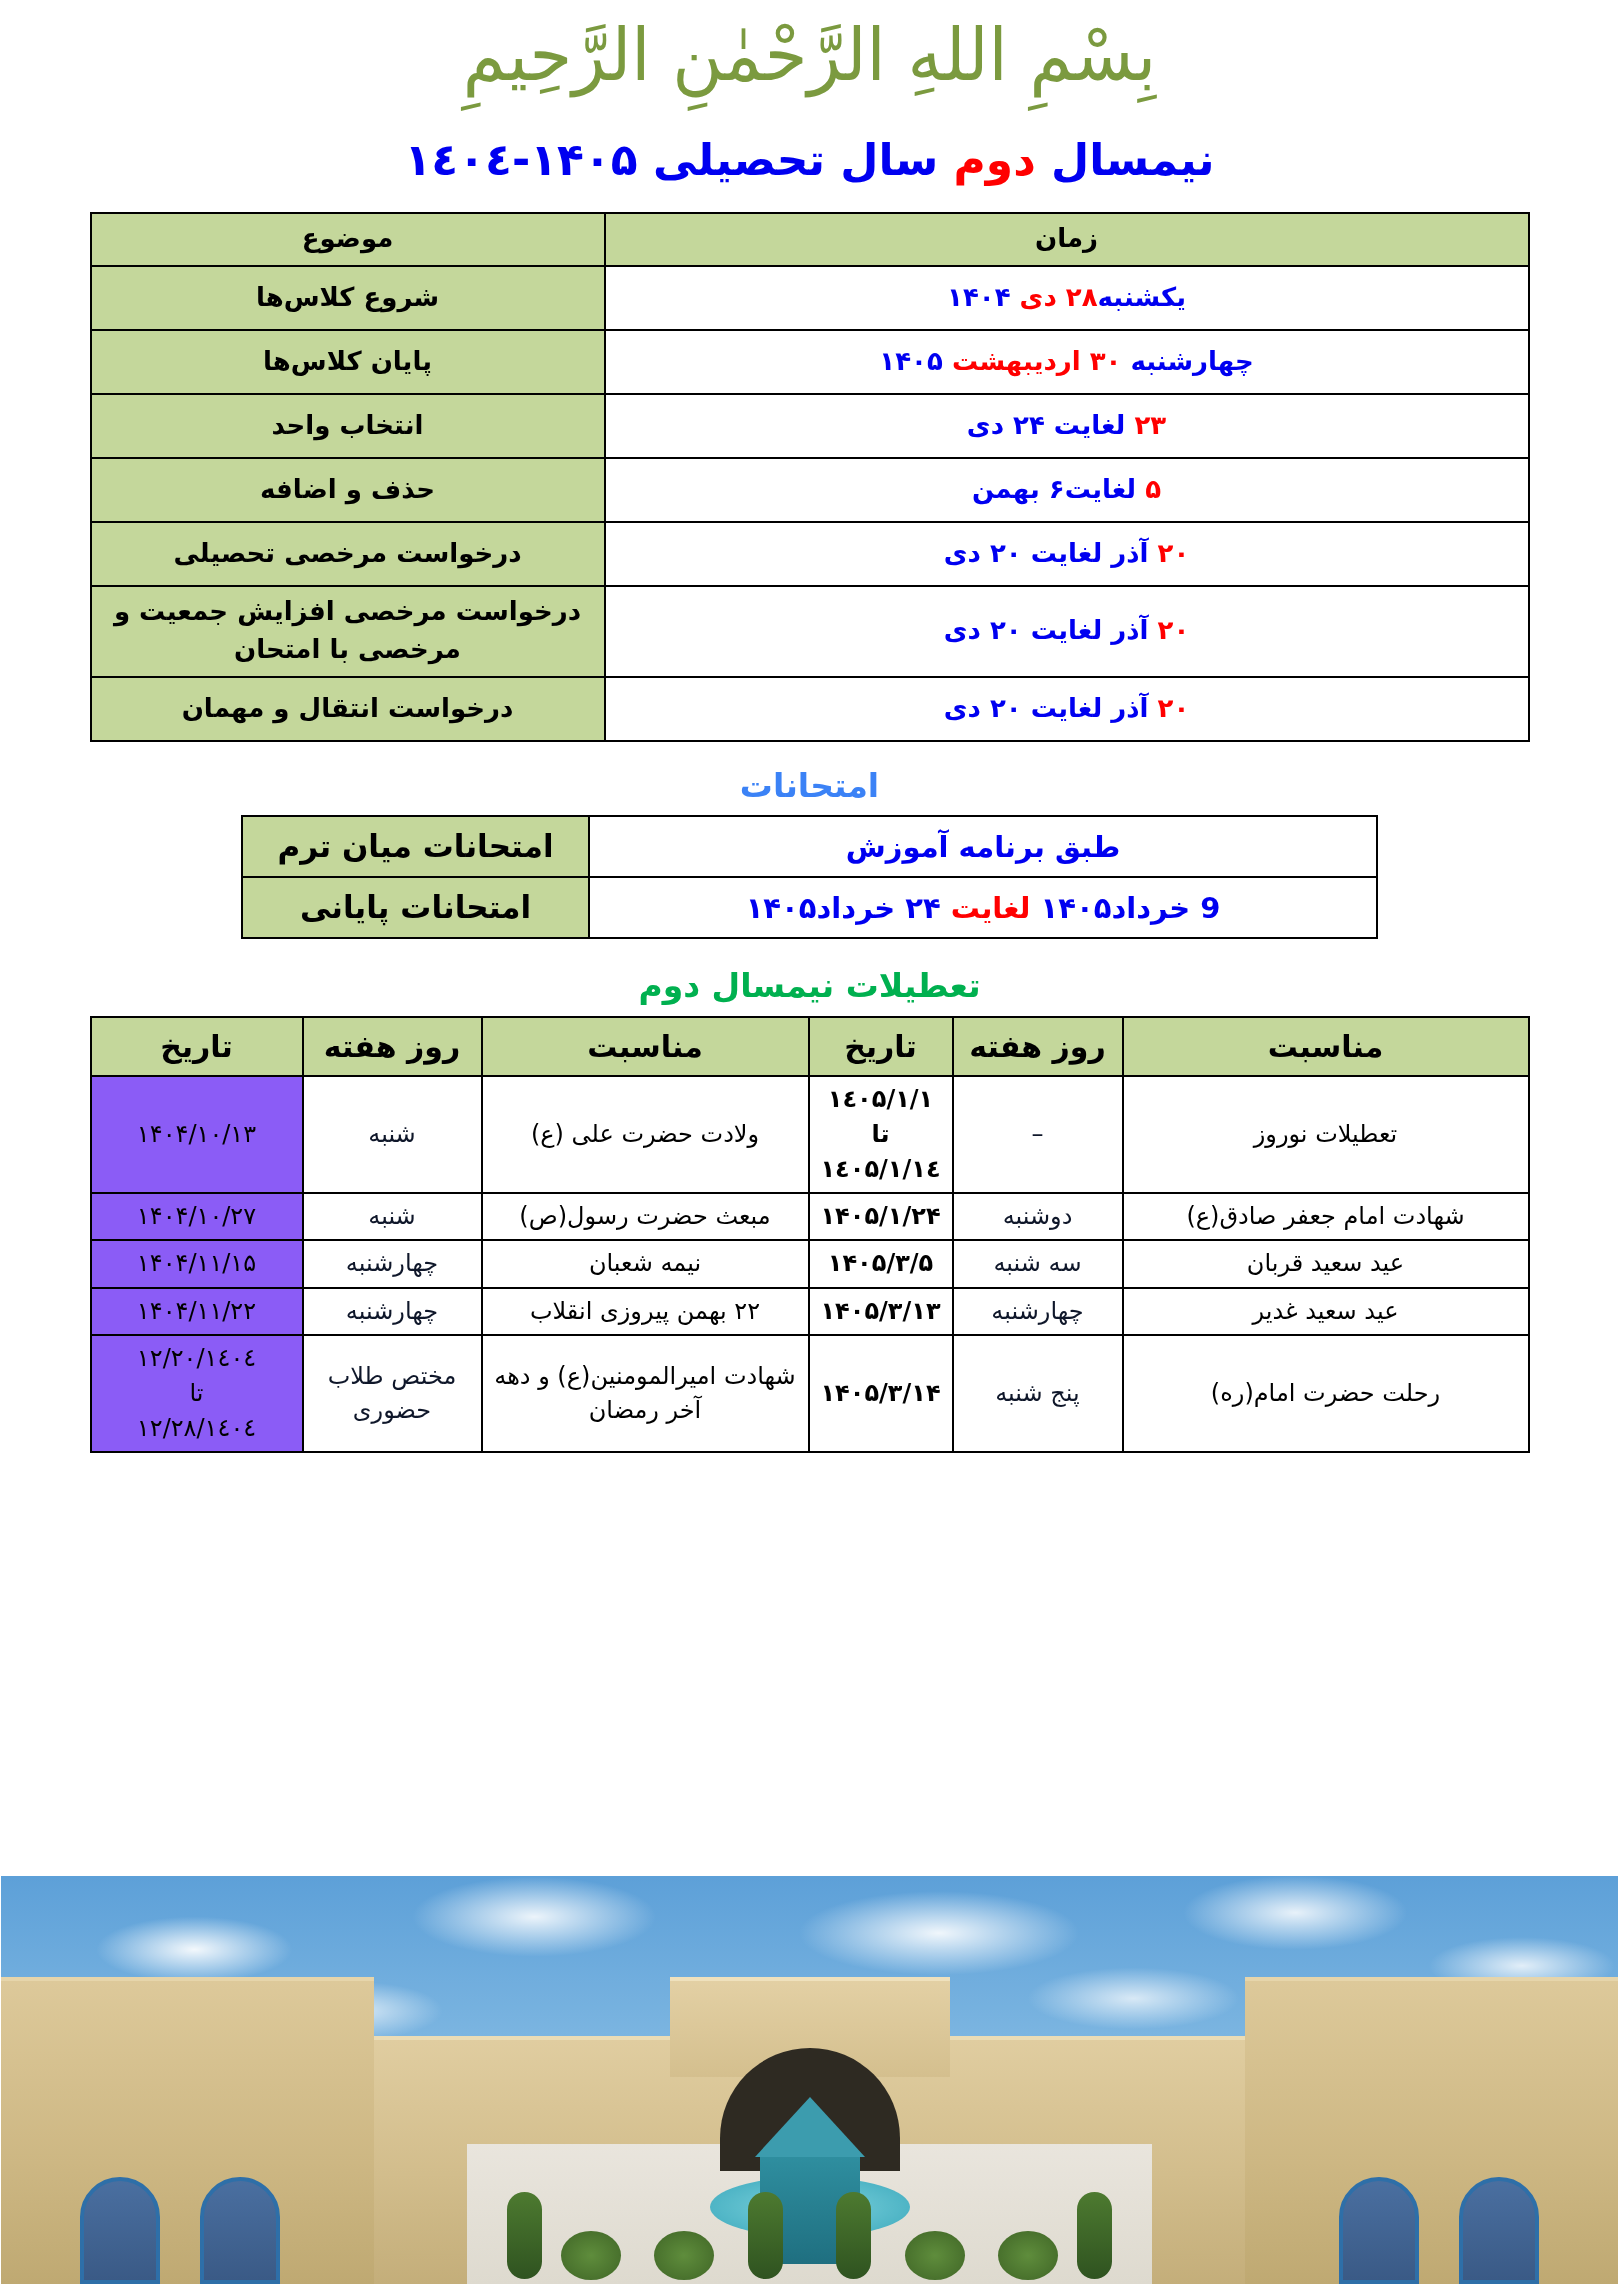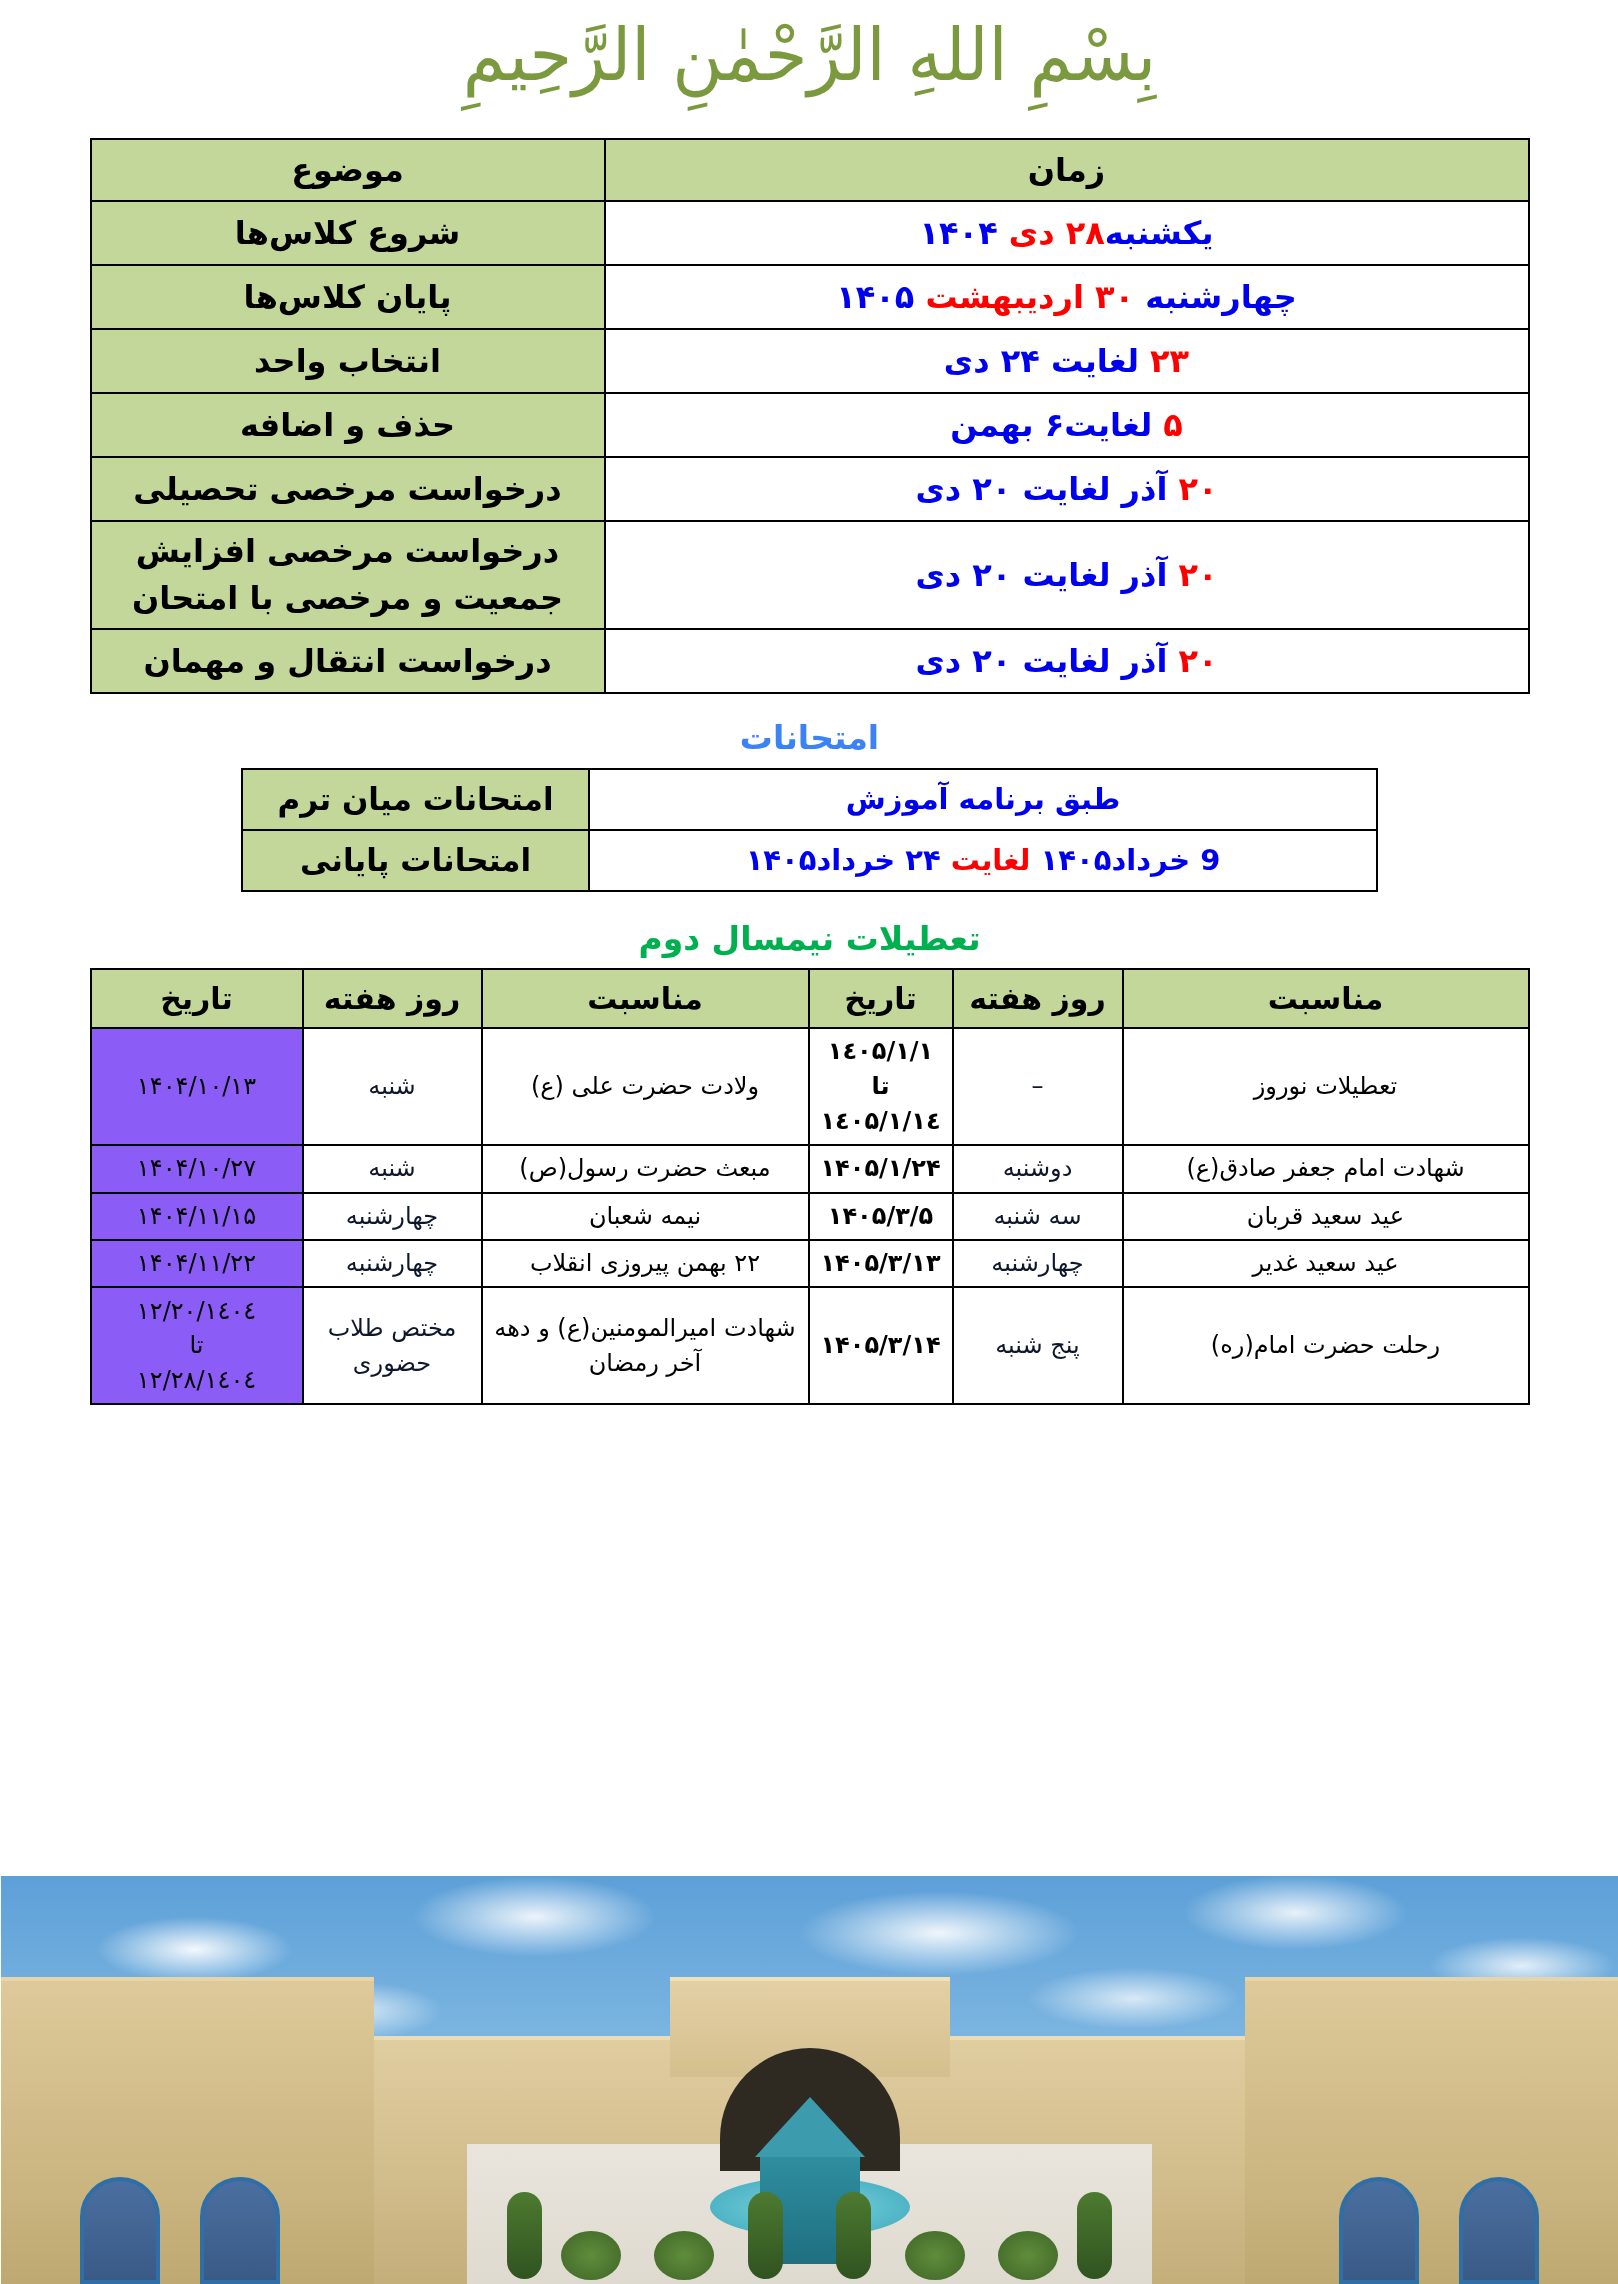--- a/index.html
+++ b/index.html
@@ -52,21 +52,21 @@
   table.cal {
     border-collapse: collapse;
     table-layout: fixed;
     background: transparent;
   }
   table.cal td, table.cal th {
     border: 2px solid #000000;
     padding: 6.7px 12px;
     vertical-align: middle;
     text-align: center;
-    font-size: 32px;
+    font-size: 26px;
     line-height: 1.45;
   }
   .hdr-cell {
     background: #c4d79b;
     font-weight: bold;
     color: #000000;
     font-size: 33px;
   }
   .label-cell {
     background: #c4d79b;
@@ -208,20 +208,21 @@
   }
 </style>
 </head>
 <body>
 
 <div class="bismillah-wrap">
   <span class="bismillah">بِسْمِ اللهِ الرَّحْمٰنِ الرَّحِيمِ</span>
 </div>
 
 <div class="title-block">
+  <div class="title-line"><span>نیمسال </span><span class="accent-red">دوم</span><span> سال تحصیلی ۱۴۰۵-۱٤۰٤</span></div>
 </div>
 
 <div class="main-table-wrap">
 <table class="cal main-table">
   <colgroup>
         <col class="c-time">
         <col class="c-subj">
       </colgroup>
   <thead>
     <tr>

